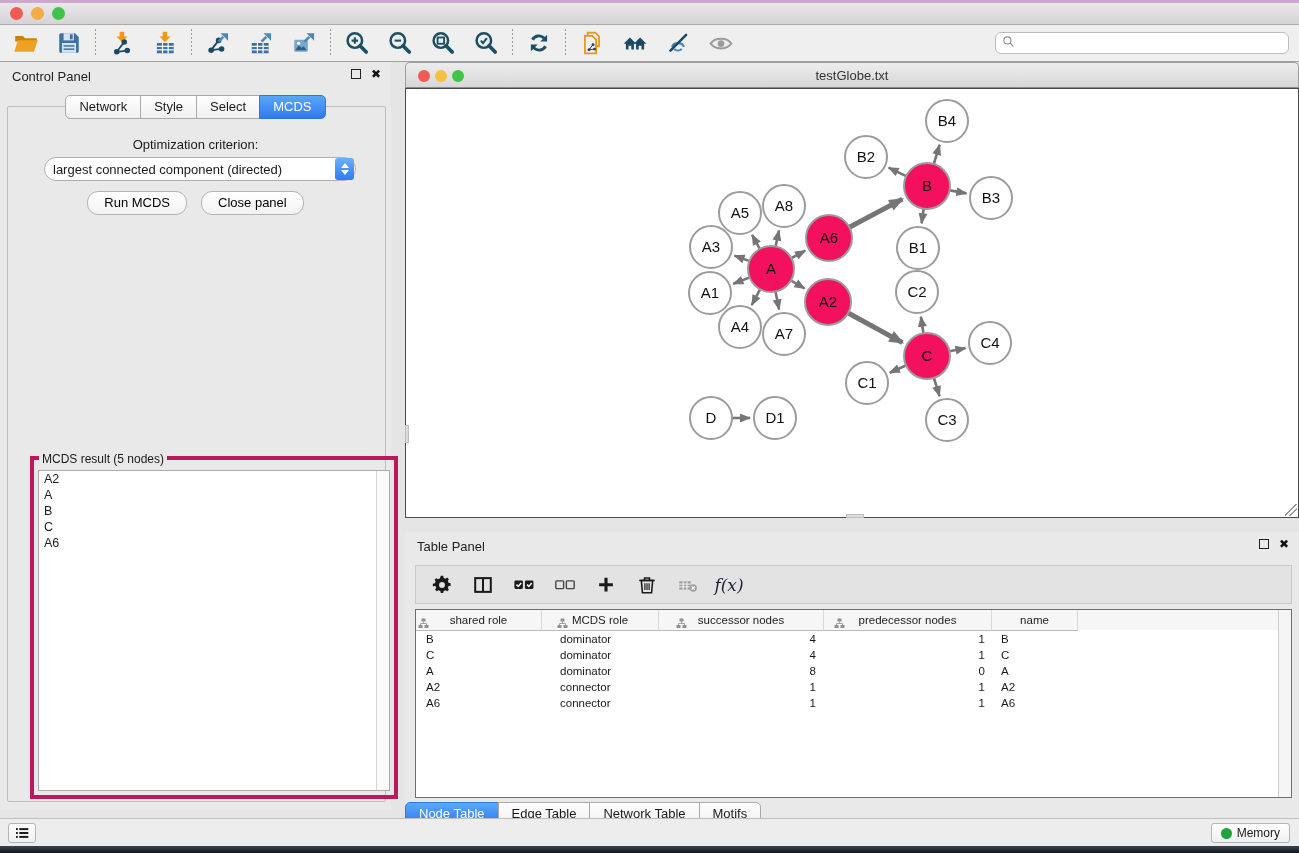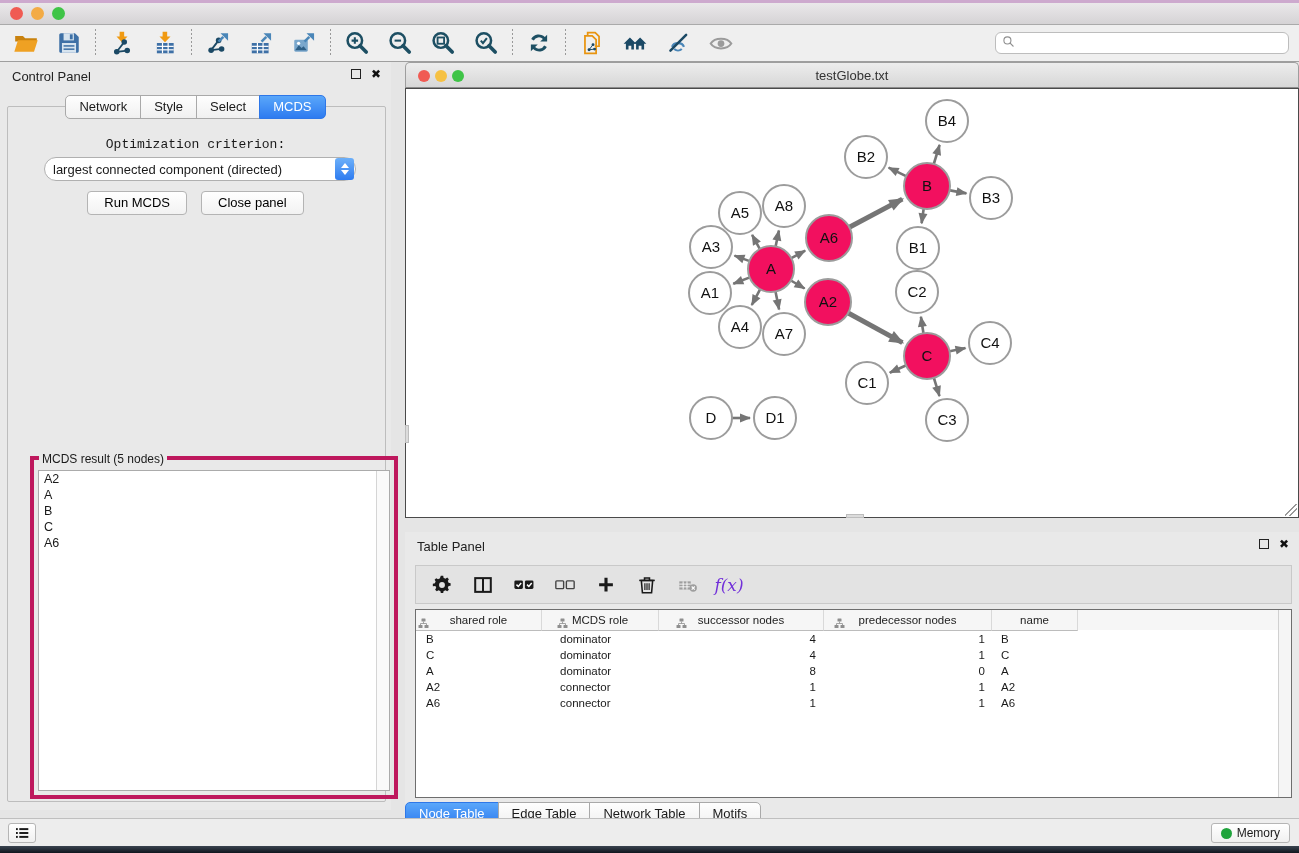--- a/index.html
+++ b/index.html
@@ -42,33 +42,33 @@
              border:1px solid #a9a9a9; margin-left:-1px; color:#1a1a1a; cursor:default; }
   .seg-tab:first-child { border-radius:5px 0 0 5px; margin-left:0; }
   .seg-tab:last-child { border-radius:0 5px 5px 0; }
   .seg-tab.active { background:linear-gradient(#5aa7fa,#2e7bf0); border-color:#2e77e8; color:#fff; }
 
   
   #control-panel { position:absolute; left:0; top:62px; width:391px; height:748px; background:#e9e9e9; }
   #cp-tabs { position:absolute; top:33px; left:0; right:0; display:flex; justify-content:center; z-index:2; }
   #cp-box { position:absolute; left:7px; right:5px; top:44px; bottom:8px;
             border:1px solid #bdbdbd; border-radius:2px; }
-  #opt-label { position:absolute; top:75px; left:0; right:0; text-align:center; font-size:13px;font-family:Liberation Mono, monospace; }
+  #opt-label { position:absolute; top:75px; left:0; right:0; text-align:center; font-size:13px; }
   #opt-select { position:absolute; left:44px; top:95px; width:312px; height:24px;
                 background:#fff; border:1px solid #b0b0b0; border-radius:12px;
                 display:flex; align-items:center; }
   #opt-select .val { flex:1; font-size:13px; padding-left:8px; }
   #opt-select .stepper { width:19px; height:22px; border-radius:3px;
                          background:linear-gradient(#6db0f9,#2d7bf0); margin-right:1px;
                          display:flex; flex-direction:column; align-items:center; justify-content:center; gap:2px; }
   .tri-up { width:0;height:0;border-left:4px solid transparent;border-right:4px solid transparent;border-bottom:5px solid #fff; }
   .tri-dn { width:0;height:0;border-left:4px solid transparent;border-right:4px solid transparent;border-top:5px solid #fff; }
   #cp-buttons { position:absolute; top:129px; left:0; right:0; display:flex; justify-content:center; gap:14px; }
   .btn { font-size:13px; padding:3px 16px 4px; background:linear-gradient(#fff,#f2f2f2);
-         border:1px solid #b4b4b4; border-radius:4px; cursor:default; }
+         border:1px solid #b4b4b4; border-radius:11px; cursor:default; }
   #mcds-result { position:absolute; left:30px; top:394px; width:368px; height:343px;
                  border:4px solid #be185d; }
   #mcds-result .legend { position:absolute; top:-8px; left:5px; background:#e9e9e9;
                          padding:0 3px; font-size:12px; }
   #mcds-list { position:absolute; left:4px; right:4px; top:10px; bottom:4px;
                background:#fff; border:1px solid #ababab; overflow:hidden; }
   #mcds-list .item { font-size:12.5px; line-height:16px; padding-left:5px; }
   #mcds-list .vscroll { position:absolute; right:0; top:0; bottom:0; width:13px;
                         background:#fafafa; border-left:1px solid #d5d5d5; }
 
@@ -91,21 +91,21 @@
                linear-gradient(135deg, transparent 45%, #9a9a9a 45%, #9a9a9a 52%, transparent 52%,
                transparent 65%, #9a9a9a 65%, #9a9a9a 72%, transparent 72%); }
 
   
   #table-panel { position:absolute; left:405px; top:520px; width:894px; height:298px; background:#e9e9e9;margin-top:12px; }
   #tp-toolbar { position:absolute; left:10px; right:7px; top:33px; height:39px;
                 background:#e3e3e3; border:1px solid #c9c9c9;
                 display:flex; align-items:center; gap:17px; padding-left:14px; }
   #tp-toolbar .tbi { width:24px; height:24px; }
   .fx-txt { font-family:"DejaVu Serif","Liberation Serif",serif; font-style:italic;
-            font-size:17px; color:#6d28d9; }
+            font-size:17px; color:#0f172a; }
   #tp-table { position:absolute; left:10px; right:7px; top:77px; height:189px;
               background:#fff; border:1px solid #6e6e6e; overflow:hidden; }
   #tp-header { display:flex; height:21px; background:#f6f6f6; }
   .th { position:relative; height:21px; border-right:1px solid #d9d9d9; border-bottom:1px solid #bcbcbc;
         background:#f6f6f6; }
   .th .hicon { position:absolute; top:5px; }
   .th .hlabel { position:absolute; left:0; right:0; top:4px; text-align:center;
                 font-size:11.5px; color:#222; }
   .th-fill { flex:1; border-bottom:1px solid #fff; }
   .tr { display:flex; height:16px; }

